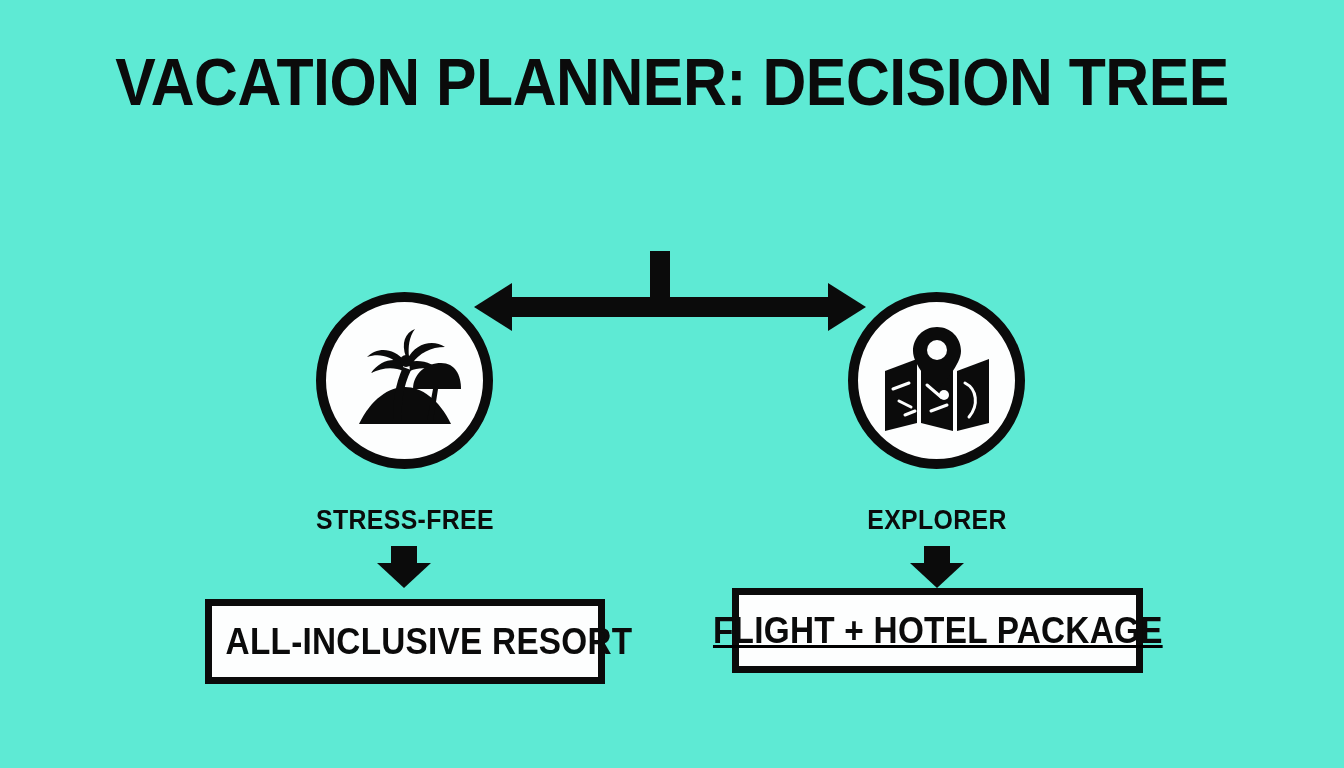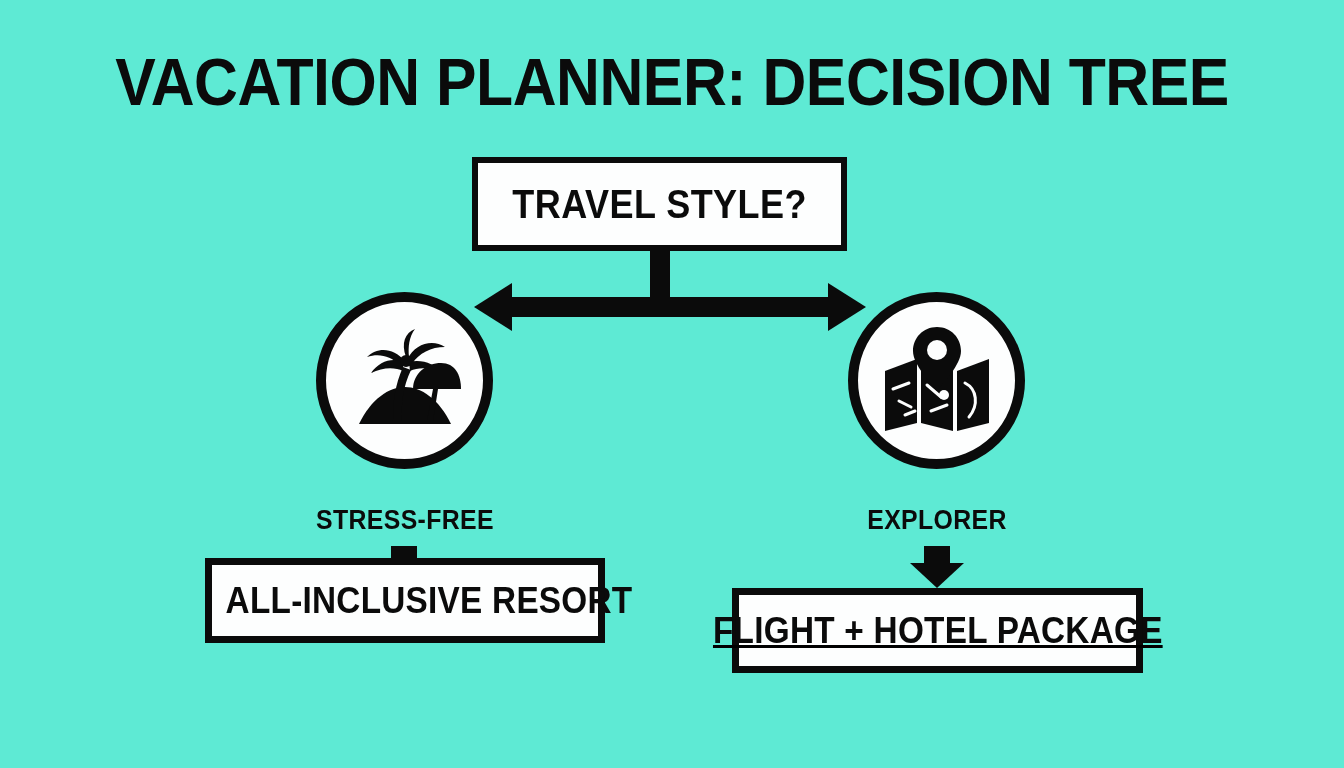--- a/index.html
+++ b/index.html
@@ -63,21 +63,21 @@
     width: 375px;
     height: 94px;
   }
   #box-root .box-label {
     font-size: 40px;
     letter-spacing: 0.5px;
   }
 
   #box-result-left {
     left: 205px;
-    top: 558px;
+    top: 599px;
     width: 400px;
     height: 85px;
     border-width: 7px;
     padding-left: 48px;
   }
   #box-result-right {
     left: 732px;
     top: 588px;
     width: 411px;
     height: 85px;
@@ -150,23 +150,20 @@
 
     <polygon points="866,307 828,283 828,331" fill="#0b0b0b"></polygon>
 
     <rect x="391" y="546" width="26" height="22" fill="#0b0b0b"></rect>
     <polygon points="404,588 377,563 431,563" fill="#0b0b0b"></polygon>
 
     <rect x="924" y="546" width="26" height="22" fill="#0b0b0b"></rect>
     <polygon points="937,588 910,563 964,563" fill="#0b0b0b"></polygon>
   </svg>
 
-  <div class="node-box" id="box-root">
-    <span class="box-label">TRAVEL STYLE?</span>
-  </div>
 
   <div class="icon-circle" id="circle-left">
     <svg width="112" height="104" viewBox="0 0 112 104" xmlns="http://www.w3.org/2000/svg">
 
       <path d="M10 95 C22 70 40 58 56 58 C72 58 90 70 102 95 Z" fill="#0b0b0b"></path>
 
       <path d="M44 92 C44 72 46 56 54 38 L62 41 C54 58 52 74 53 92 Z" fill="#0b0b0b"></path>
 
       <path d="M56 32 C44 18 28 18 18 28 C30 24 42 27 50 36 Z" fill="#0b0b0b"></path>
       <path d="M58 31 C66 14 84 10 96 18 C82 18 70 24 63 35 Z" fill="#0b0b0b"></path>

